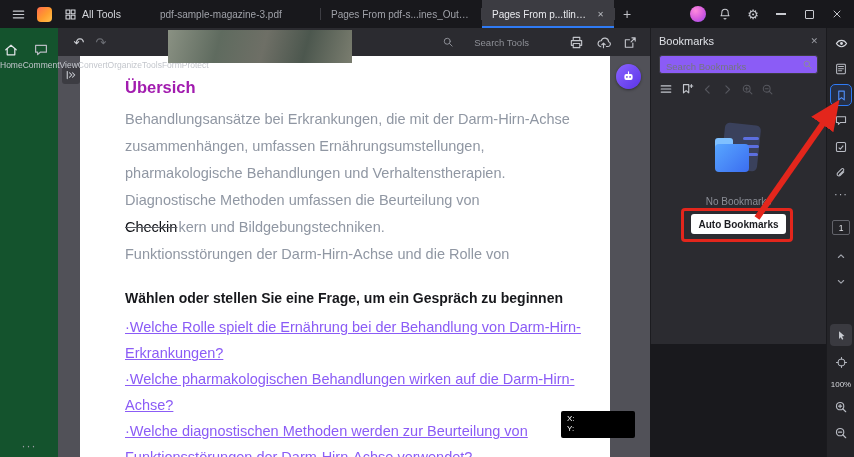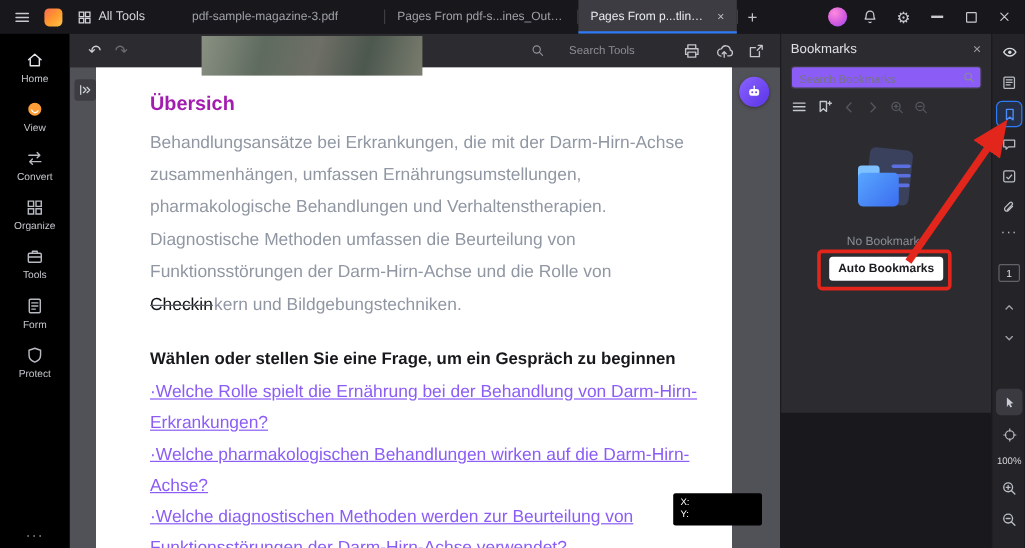--- a/index.html
+++ b/index.html
@@ -21,21 +21,21 @@
   .tab-close { margin-left:8px; font-size:8px; color:#b7b9bf; cursor:pointer; }
   .tab-sep { width:1px; height:12px; background:#3d3d43; align-self:center; }
   .newtab { display:flex; align-items:center; padding:0 8px; font-size:14px; color:#c0c2c8; cursor:pointer; }
   .tb-right { position:absolute; right:8px; top:0; height:28px; display:flex; align-items:center; gap:10px; }
   .avatar { width:16px; height:16px; border-radius:50%; background:radial-gradient(circle at 35% 30%, #ff8ade 0%, #d45bdf 55%, #8f4bf0 100%); cursor:pointer; }
   .win-min { width:10px; height:1.4px; background:#c8cad0; }
   .win-max { width:9px; height:9px; border:1.2px solid #c8cad0; border-radius:1px; }
   .gear-glyph { font-size:13px; line-height:1; cursor:pointer; }
 
   
-  .sidebar { position:absolute; left:0; top:28px; width:58px; height:429px; background:#000000; display:flex; flex-direction:column; align-items:flex-end; padding-top:7px; z-index:5; }
+  .sidebar { position:absolute; left:0; top:28px; width:58px; height:429px; background:#14532d; display:flex; flex-direction:row; align-items:flex-start; padding-top:7px; z-index:5; }
   .side-item { width:58px; height:41px; display:flex; flex-direction:column; align-items:center; justify-content:center; gap:2px; color:#b7bac1; cursor:pointer; }
   .side-label { font-size:8.5px; color:#c3c6cc; }
   .side-more { position:absolute; bottom:4px; left:0; width:58px; text-align:center; color:#9b9ea5; font-size:12px; letter-spacing:1px; cursor:pointer; }
 
   
   .toolbar { position:absolute; left:58px; top:28px; width:592px; height:28px; background:#2b2b30; display:flex; align-items:center; padding:0 12px 0 10px; z-index:6; }
   .tool-glyph { font-size:13px; color:#cfd1d6; width:22px; text-align:center; cursor:pointer; }
   .tool-glyph.dim { color:#6c6e74; }
   .search-tools { margin-left:auto; margin-right:28px; display:flex; align-items:flex-end; gap:20px; font-size:9.5px; color:#8e9097; cursor:pointer; }
   .tb-tool { color:#c3c5cb; margin-left:12px; cursor:pointer; }
@@ -191,20 +191,28 @@
       <span>
           <svg class="svgi" width="16" height="16" viewBox="0 0 16 16" fill="none" stroke="#e4e6ea" stroke-width="1.2" stroke-linecap="round" stroke-linejoin="round">
             <path d="M2.8 7.8L8 3.2l5.2 4.6"></path>
             <path d="M4.2 7v5.8h7.6V7"></path>
           </svg>
         </span>
       <span class="side-label">Home</span>
     </div>
     <div class="side-item">
       <span>
+          <svg class="svgi" width="16" height="16" viewBox="0 0 16 16" fill="none" stroke="currentColor" stroke-width="1.2" stroke-linejoin="round">
+            <path d="M2.6 3.4h10.8v6.8H7.2L4.6 12.6v-2.4h-2z"></path>
+          </svg>
+        </span>
+      <span class="side-label">Comment</span>
+    </div>
+    <div class="side-item">
+      <span>
           <svg class="svgi" width="16" height="16" viewBox="0 0 16 16">
             <circle cx="8" cy="8" r="5.4" fill="#ff9e36"></circle>
             <path d="M5.4 8.6a2.8 2.8 0 0 0 5.2.8" stroke="#ffffff" stroke-width="1.1" fill="none" stroke-linecap="round"></path>
           </svg>
         </span>
       <span class="side-label">View</span>
     </div>
     <div class="side-item">
       <span>
           <svg class="svgi" width="16" height="16" viewBox="0 0 16 16" fill="none" stroke="currentColor" stroke-width="1.2" stroke-linecap="round" stroke-linejoin="round">
@@ -260,24 +268,24 @@
     </span>
 
     <div class="page">
       <div class="doc-heading">Übersich</div>
 
       <div class="doc-body">
         <div>Behandlungsansätze bei Erkrankungen, die mit der Darm-Hirn-Achse</div>
         <div>zusammenhängen, umfassen Ernährungsumstellungen,</div>
         <div>pharmakologische Behandlungen und Verhaltenstherapien.</div>
         <div>Diagnostische Methoden umfassen die Beurteilung von</div>
-        <div>Funktionsstörungen der Darm-Hirn-Achse und die Rolle von</div>
         <div>
           <span class="edit-ins">Checkin</span><span>kern und Bildgebungstechniken.</span>
         </div>
+        <div>Funktionsstörungen der Darm-Hirn-Achse und die Rolle von</div>
       </div>
 
       <div class="prompt-heading">Wählen oder stellen Sie eine Frage, um ein Gespräch zu beginnen</div>
 
       <div class="doc-links">
         <a class="doc-link">
           <span class="ln">·Welche Rolle spielt die Ernährung bei der Behandlung von Darm-Hirn-</span>
           <span class="ln">Erkrankungen?</span>
         </a>
         <a class="doc-link">

